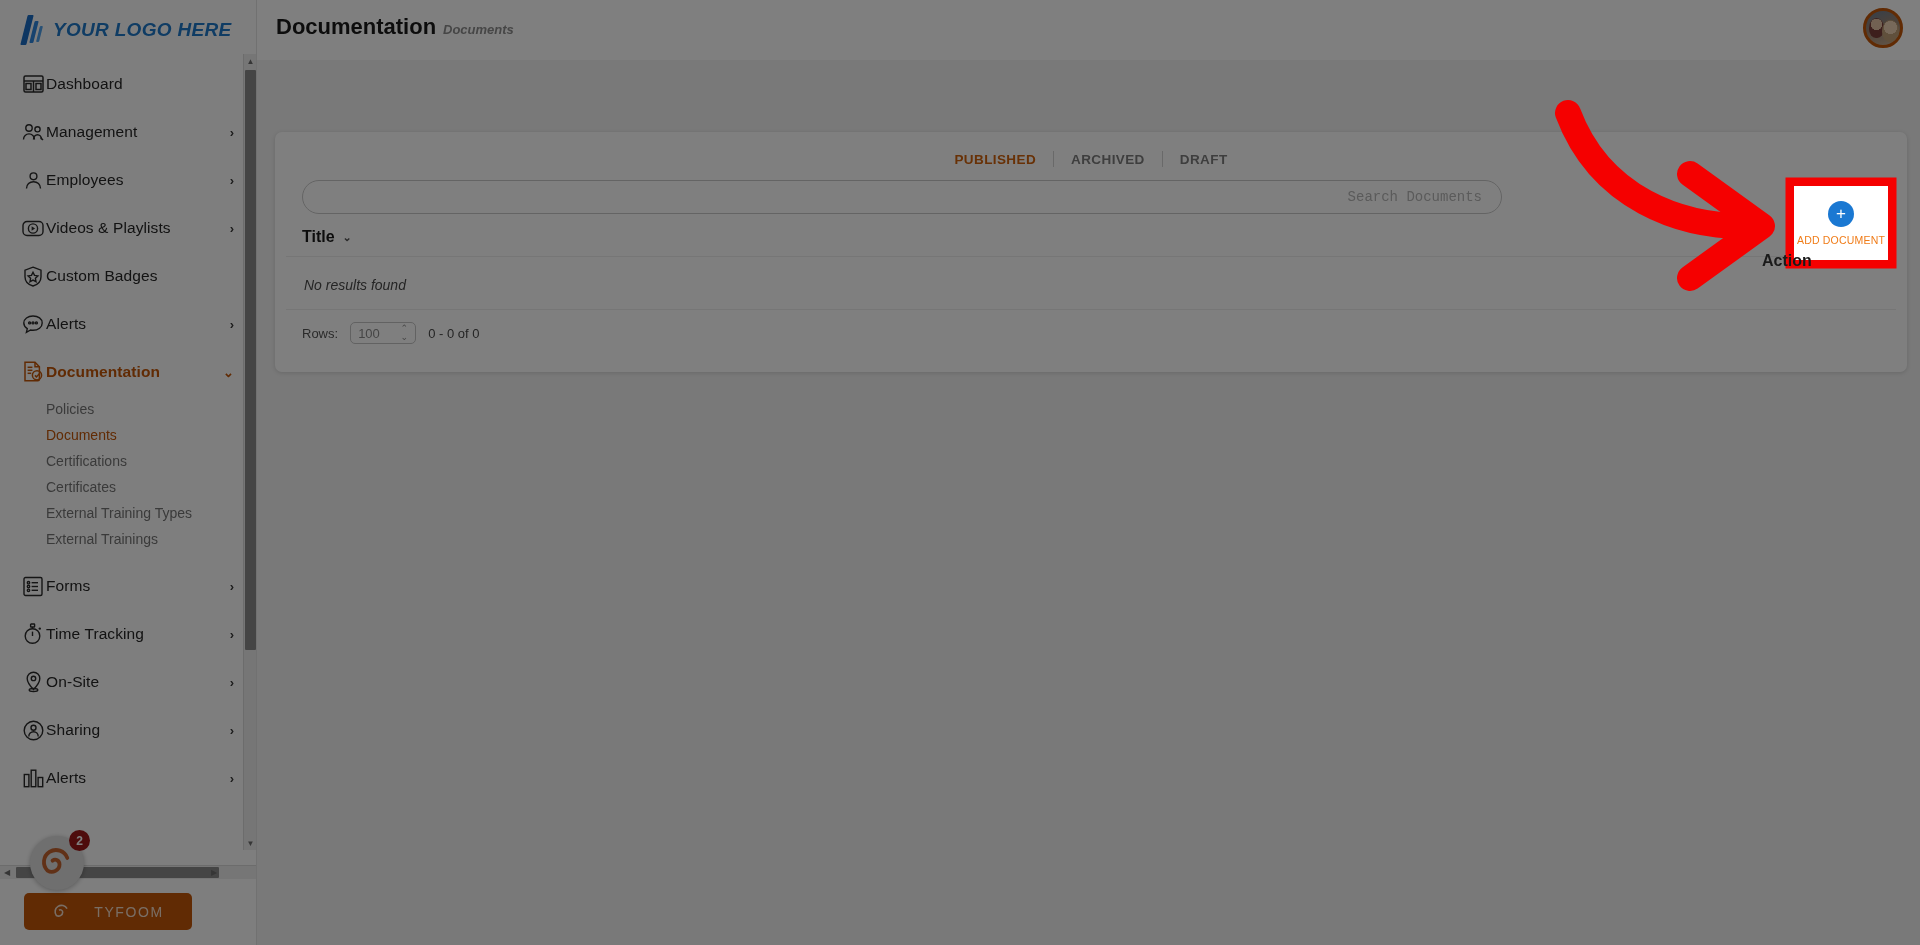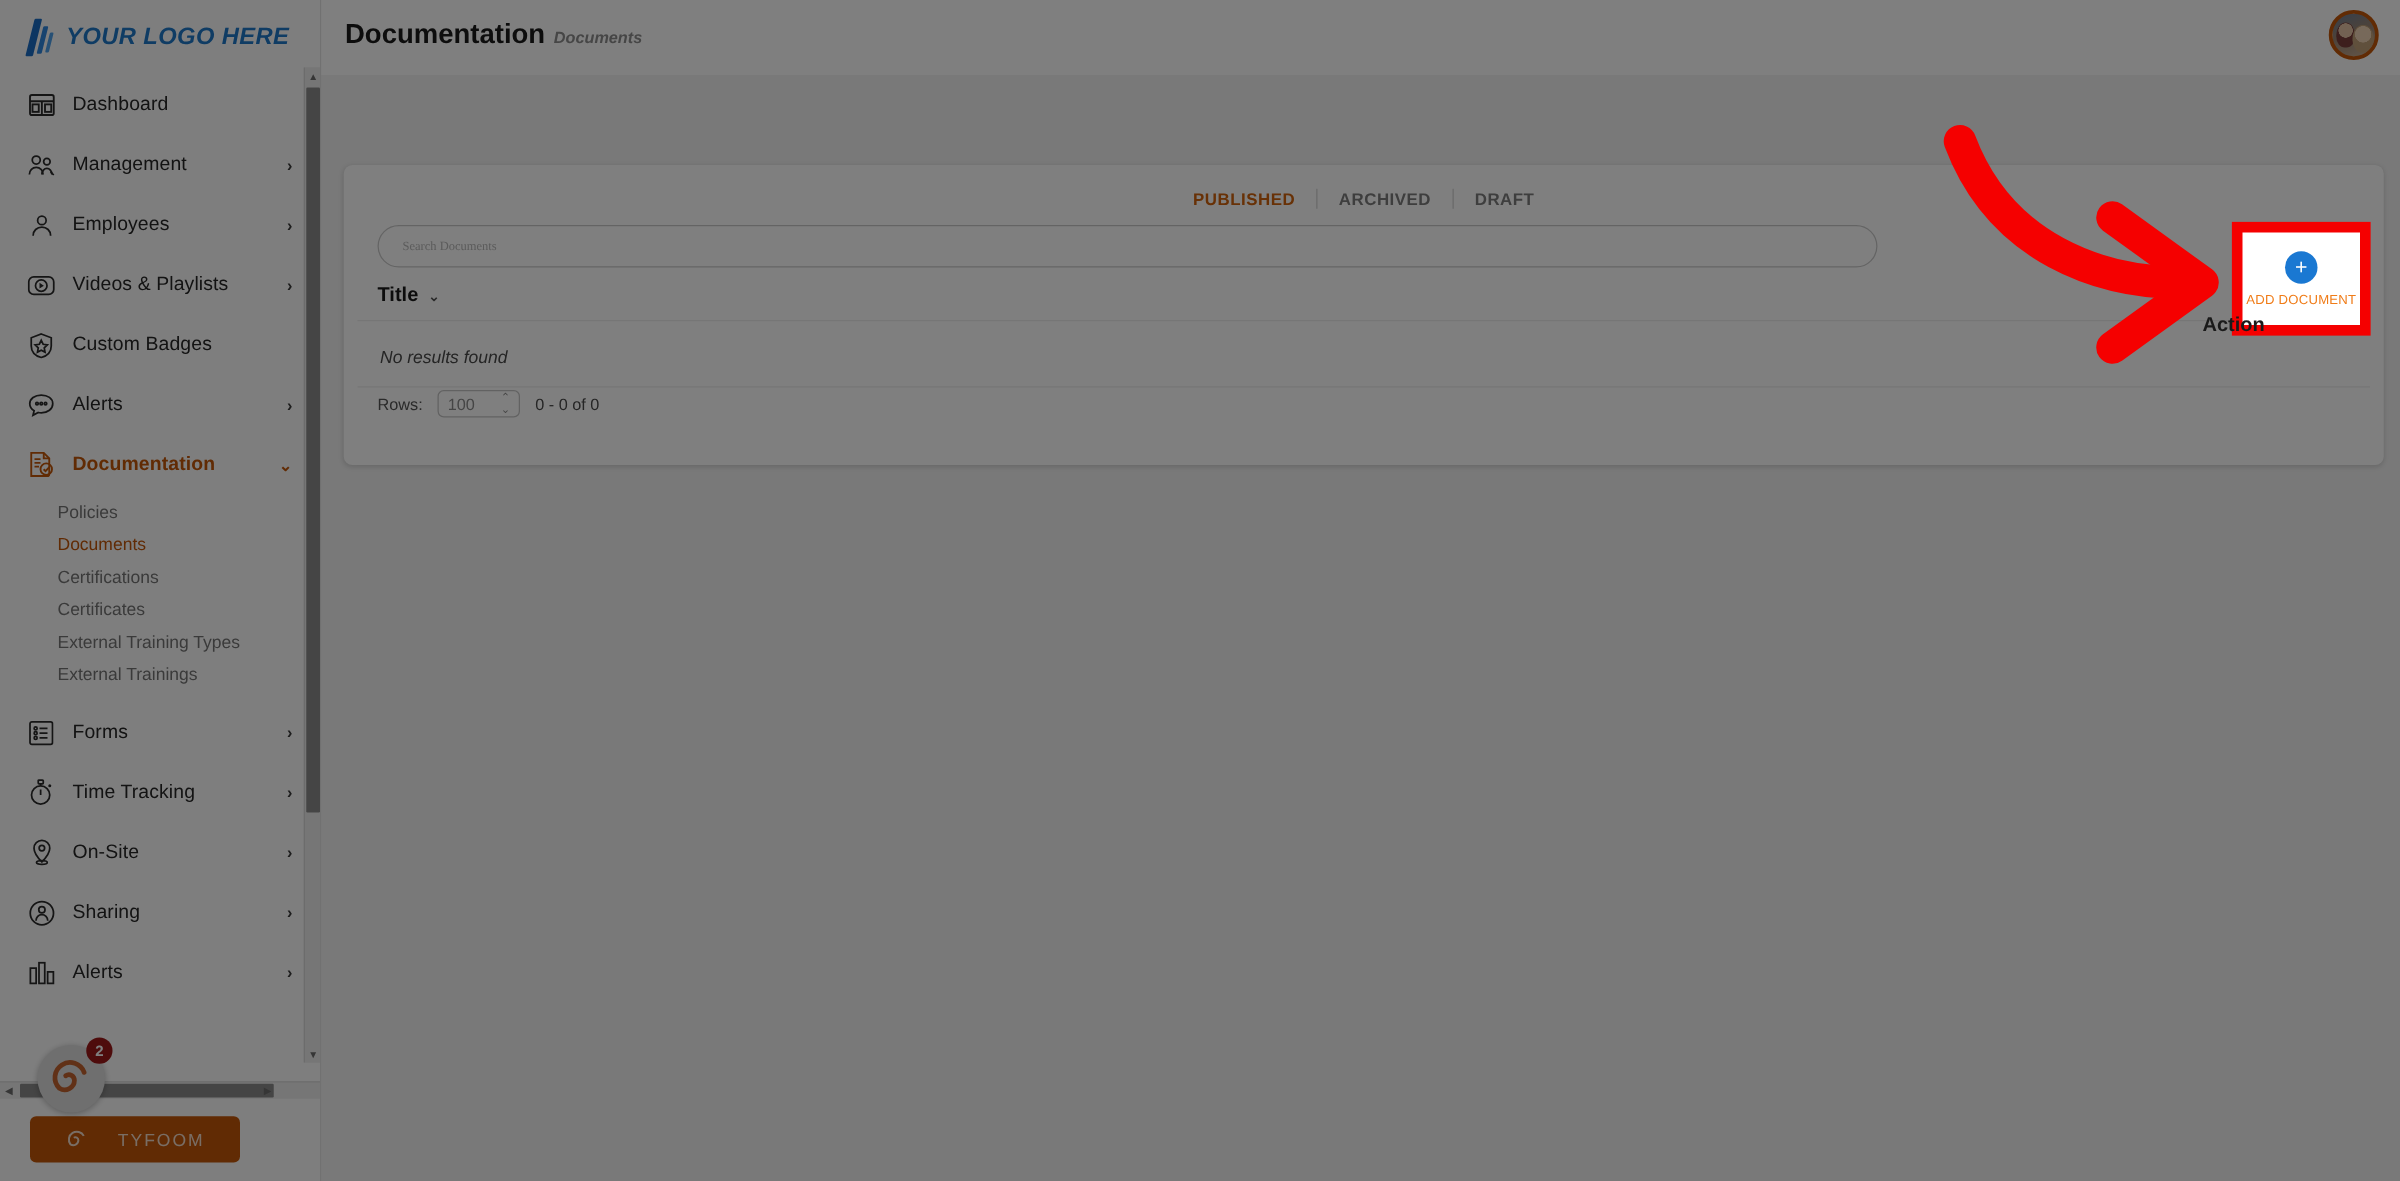--- a/index.html
+++ b/index.html
@@ -57,21 +57,21 @@
     height: 48px; padding-left: 20px; padding-right: 18px;
     cursor: pointer; position: relative;
   }
   .nav-icon {
     width: 26px; height: 26px; flex: 0 0 26px;
     display: flex; align-items: center; justify-content: center;
     color: #2b2b2b;
   }
   .nav-icon svg { display: block; }
   .nav-label {
-    margin-left: 12px; font-size: 15.5px; color: #262626;
+    margin-left: 0; font-size: 15.5px; color: #262626;
     white-space: nowrap; letter-spacing: .1px;
   }
   .nav-item.active .nav-label { color: #c25608; font-weight: bold; }
   .nav-item.active .nav-icon { color: #c25608; }
   .chev {
     position: absolute; right: 22px; top: 50%;
     transform: translateY(-50%);
     font-size: 13px; color: #3a3a3a; font-weight: bold;
   }
   .chev.open { color: #c25608; }
@@ -219,22 +219,23 @@
 
   .search-box {
     position: absolute; left: 27px; top: 48px;
     width: 1200px; height: 34px;
     border: 1px solid #c9c9c9; border-radius: 18px;
     background: #fff;
     display: flex; align-items: center; padding: 0 19px;
   }
   .search-box input {
     border: none; outline: none; width: 100%;
-    font-size: 10px; color: #333; background: transparent;
-    font-family: Liberation Serif, serif;
+    font-size: 14px; color: #333; background: transparent;
+    font-family: Liberation Mono, monospace;
+    text-align: right;
   }
   .search-box input::placeholder { color: #b6b6b6; }
 
   .col-head {
     position: absolute; left: 27px; top: 96px;
     display: flex; align-items: center; gap: 8px;
     font-size: 16px; font-weight: bold; color: #1a1a1a;
   }
   .col-head .sort { font-size: 11px; color: #555; }
   .col-action {
@@ -247,21 +248,21 @@
   }
   .no-results {
     position: absolute; left: 29px; top: 145px;
     font-size: 14px; font-style: italic; color: #4a4a4a;
   }
   .foot-rule {
     position: absolute; left: 11px; right: 11px; top: 177px;
     height: 1px; background: #ececec;
   }
   .pager {
-    position: absolute; left: 27px; top: 180px;
+    position: absolute; left: 27px; top: 190px;
     display: flex; align-items: center; gap: 12px;
     font-size: 13px; color: #555;
   }
   .rows-select {
     width: 66px; height: 22px; border: 1px solid #c4c4c4;
     border-radius: 5px; display: flex; align-items: center;
     justify-content: space-between; padding: 0 7px;
     font-size: 13px; color: #8b8b8b; cursor: pointer;
   }
   .rows-select .spin { font-size: 9px; color: #8b8b8b; line-height: 1; }

